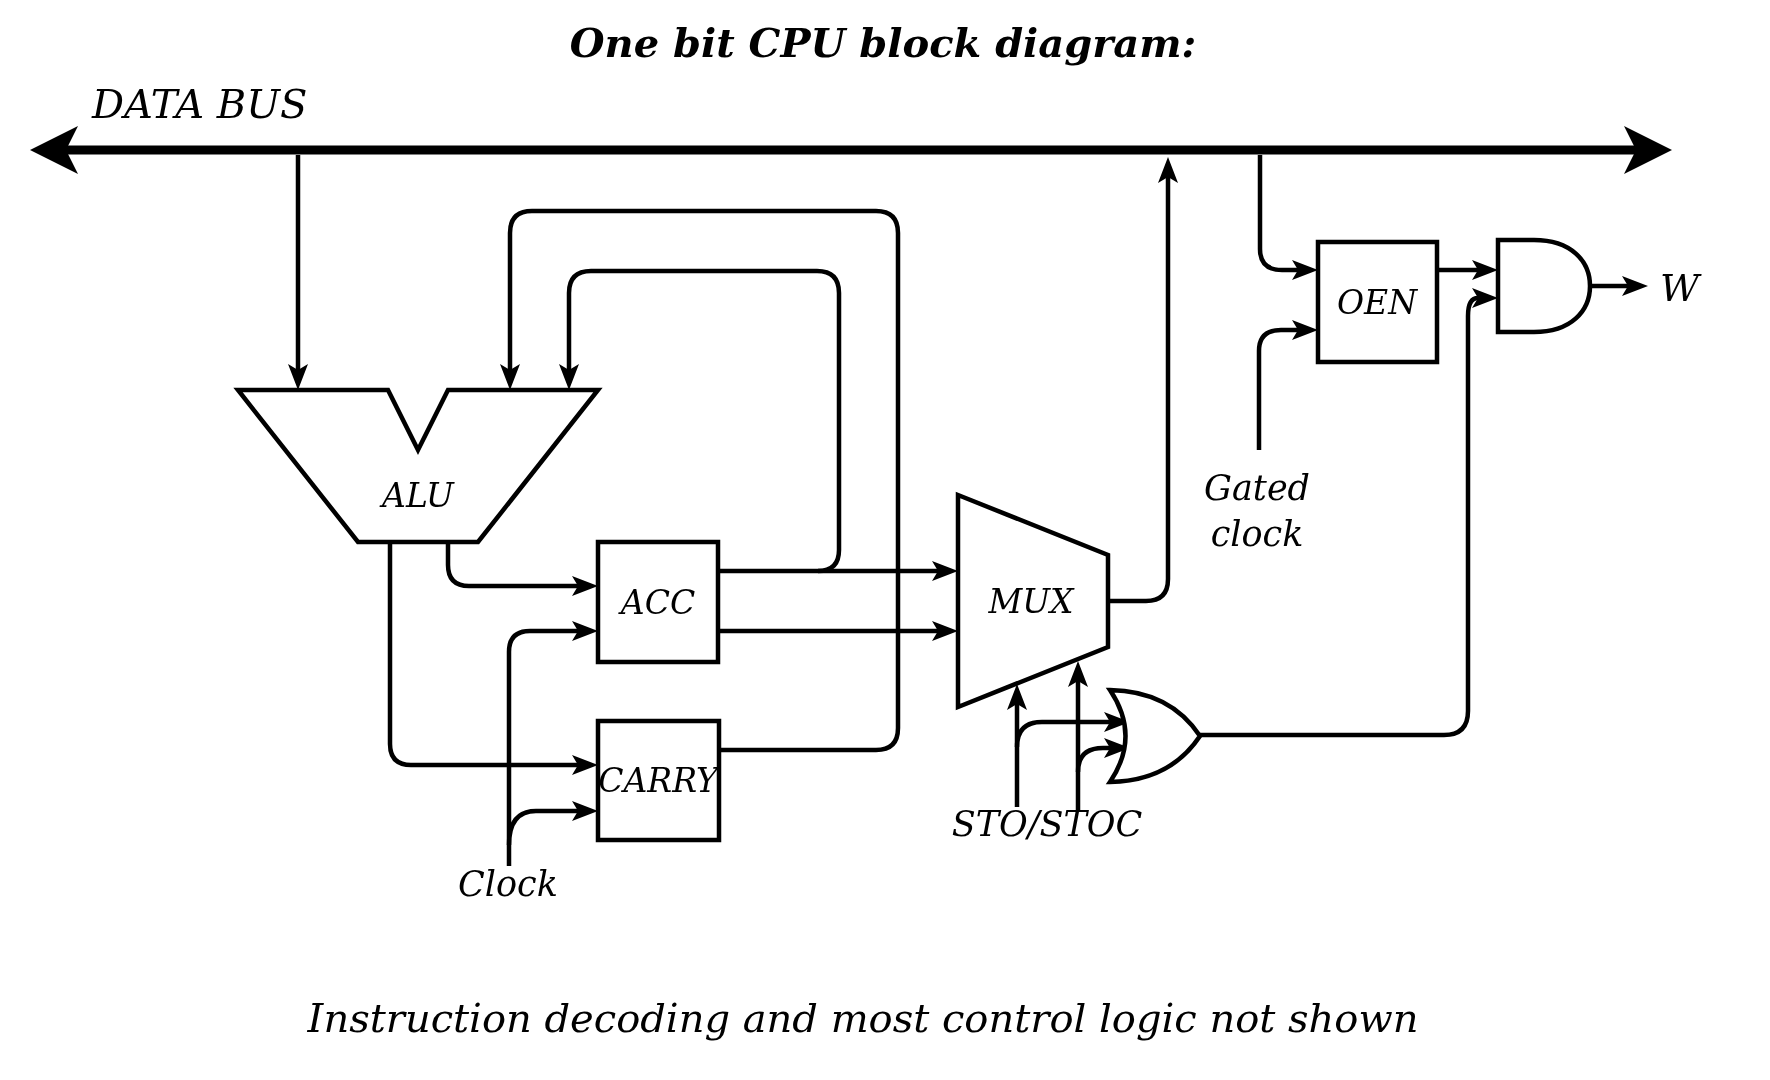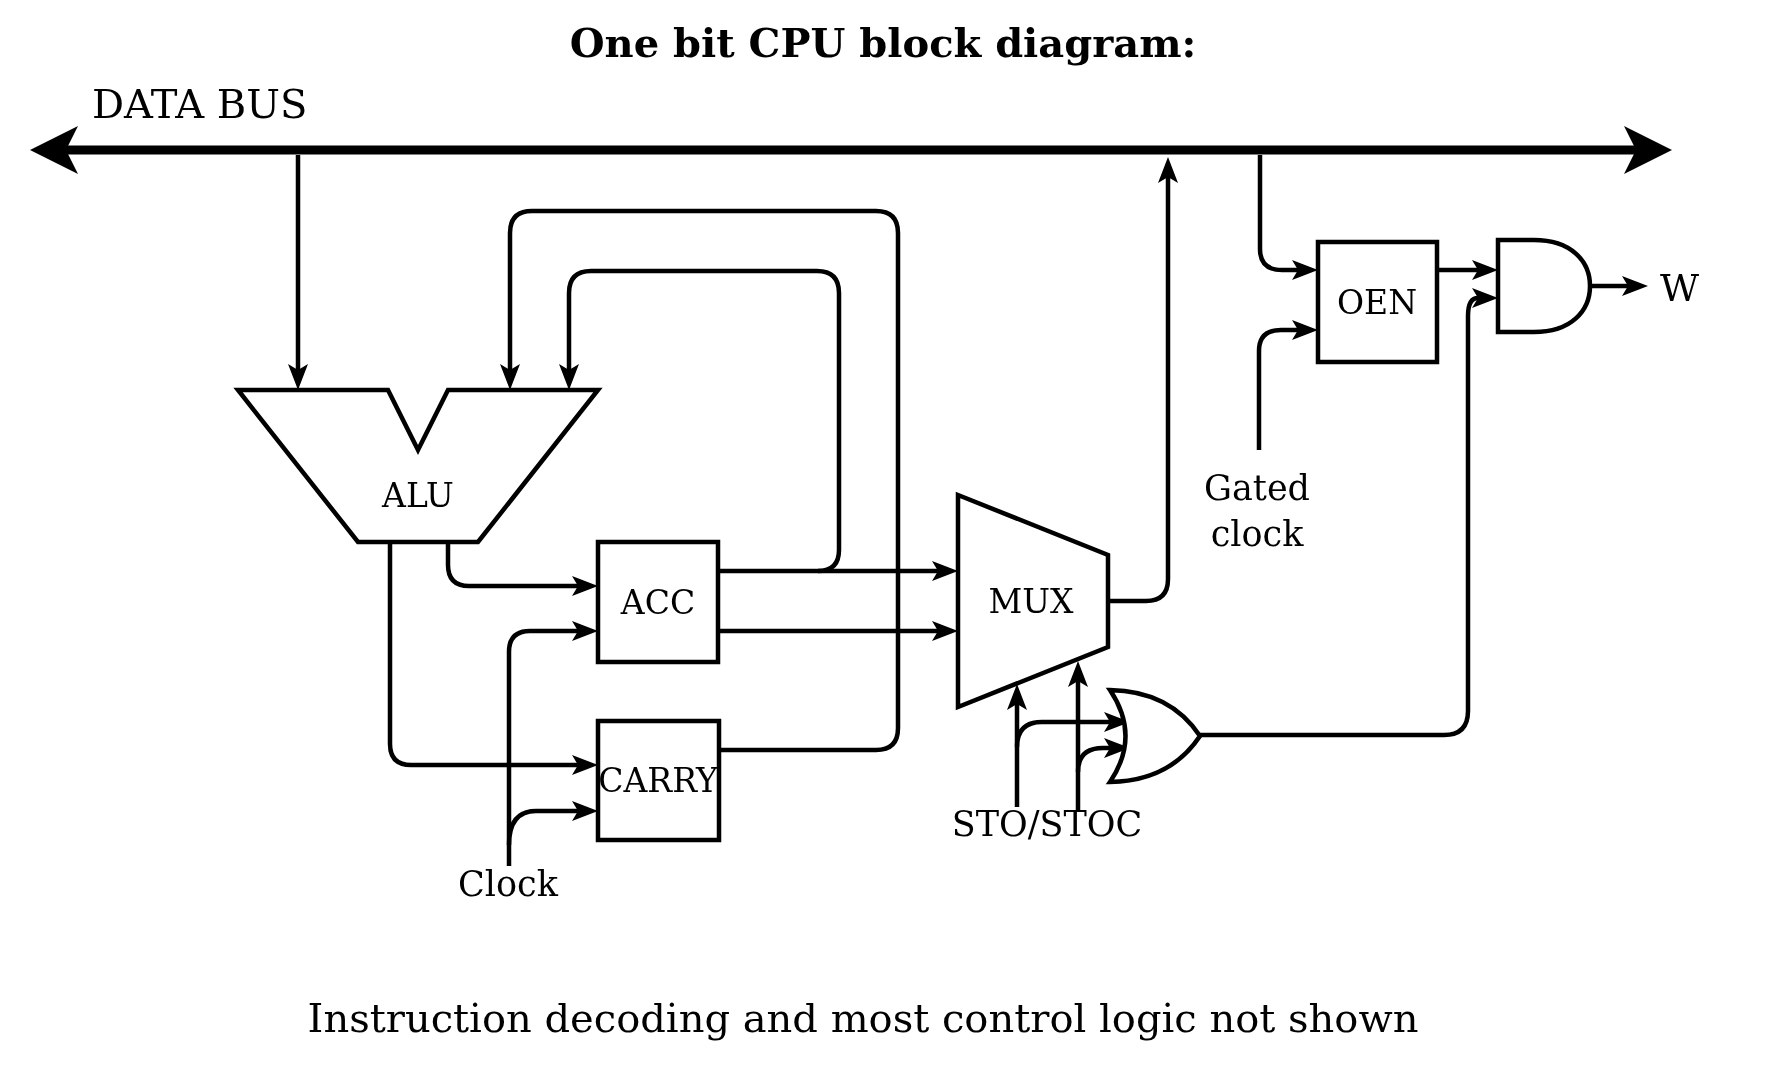--- a/index.html
+++ b/index.html
@@ -6,20 +6,21 @@
     margin: 0;
     padding: 0;
     background: #ffffff;
   }
   .stage {
     position: relative;
     width: 1770px;
     height: 1080px;
     background: #ffffff;
     overflow: hidden;
+    font-style: italic;
   }
   svg { display: block; }
   .wire {
     fill: none;
     stroke: #000000;
     stroke-width: 4.5;
   }
   .thick-wire {
     fill: none;
     stroke: #000000;

